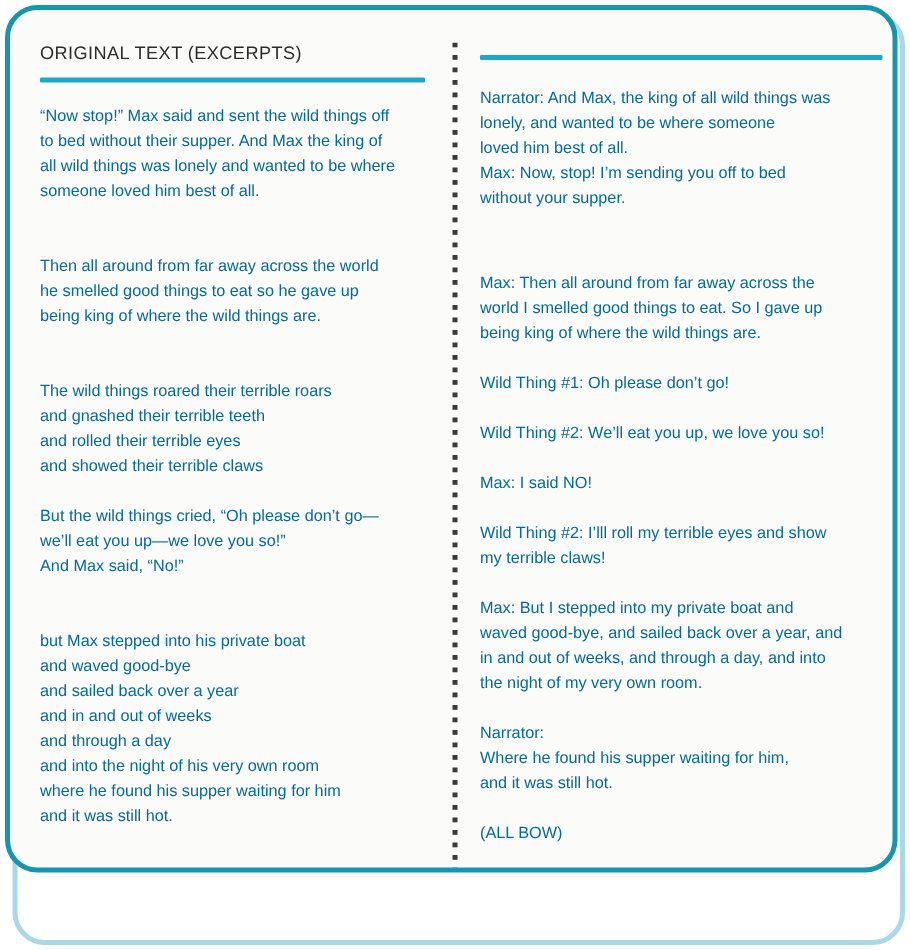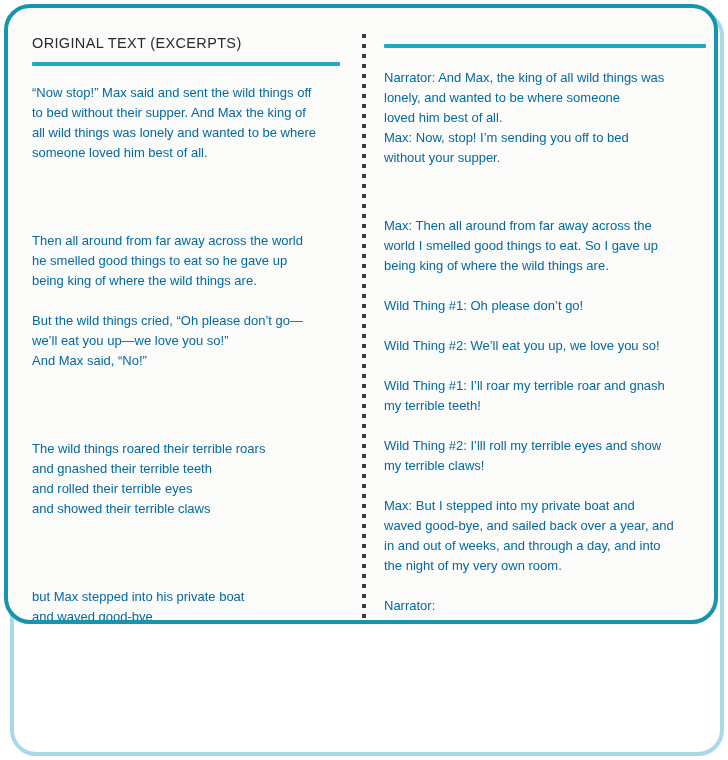--- a/index.html
+++ b/index.html
@@ -32,21 +32,21 @@
     border: 4px solid #a9d8e8;
     border-radius: 26px;
     background: transparent;
   }
 
   .card {
     position: absolute;
     left: 4px;
     top: 4px;
     width: 714px;
-    height: 620px;
+    height: 694px;
     box-sizing: border-box;
     border: 4px solid #1596ae;
     border-radius: 26px;
     background: #fbfbf9;
     overflow: hidden;
   }
 
   .columns {
     position: absolute;
     left: 0;
@@ -111,21 +111,21 @@
     white-space: pre-line;
   }
 
   .block + .block {
     margin-top: 20px;
   }
 
   
   .block[data-gap="1"] { margin-top: 20px; }
   .block[data-gap="2"] { margin-top: 48px; }
-  .block[data-gap="3"] { margin-top: 68px; }
+  .block[data-gap="3"] { margin-top: 40px; }
   .block[data-gap="0"] { margin-top: 0; }
 </style>
 </head>
 <body>
 
 <div class="page">
 
   <div class="card-shadow"></div>
 
   <div class="card">
@@ -136,27 +136,27 @@
         <div class="col-header">ORIGINAL TEXT (EXCERPTS)</div>
         <div class="rule"></div>
         <div class="blocks">
             <div class="block" data-gap="0">“Now stop!” Max said and sent the wild things off
 to bed without their supper. And Max the king of
 all wild things was lonely and wanted to be where
 someone loved him best of all.</div>
             <div class="block" data-gap="3">Then all around from far away across the world
 he smelled good things to eat so he gave up
 being king of where the wild things are.</div>
-            <div class="block" data-gap="1">But the wild things cried, “Oh please don’t go—
-we’ll eat you up—we love you so!”
-And Max said, “No!”</div>
             <div class="block" data-gap="3">The wild things roared their terrible roars
 and gnashed their terrible teeth
 and rolled their terrible eyes
 and showed their terrible claws</div>
+            <div class="block" data-gap="1">But the wild things cried, “Oh please don’t go—
+we’ll eat you up—we love you so!”
+And Max said, “No!”</div>
             <div class="block" data-gap="3">but Max stepped into his private boat
 and waved good-bye
 and sailed back over a year
 and in and out of weeks
 and through a day
 and into the night of his very own room
 where he found his supper waiting for him
 and it was still hot.</div>
           </div>
       </div>
@@ -167,22 +167,21 @@
             <div class="block" data-gap="1">Narrator: And Max, the king of all wild things was
 lonely, and wanted to be where someone
 loved him best of all.</div>
             <div class="block" data-gap="0">Max: Now, stop! I’m sending you off to bed
 without your supper.</div>
             <div class="block" data-gap="2">Max: Then all around from far away across the
 world I smelled good things to eat. So I gave up
 being king of where the wild things are.</div>
             <div class="block" data-gap="1">Wild Thing #1: Oh please don’t go!</div>
             <div class="block" data-gap="1">Wild Thing #2: We’ll eat you up, we love you so!</div>
-            <div class="block" data-gap="1">Wild Thing #1: I’ll roar my terrible roar and gnash
-my terrible teeth!</div>
+            <div class="block" data-gap="1">Max: I said NO!</div>
             <div class="block" data-gap="1">Wild Thing #2: I’lll roll my terrible eyes and show
 my terrible claws!</div>
             <div class="block" data-gap="1">Max: But I stepped into my private boat and
 waved good-bye, and sailed back over a year, and
 in and out of weeks, and through a day, and into
 the night of my very own room.</div>
             <div class="block" data-gap="1">Narrator:
 Where he found his supper waiting for him,
 and it was still hot.</div>
             <div class="block" data-gap="1">(ALL BOW)</div>

